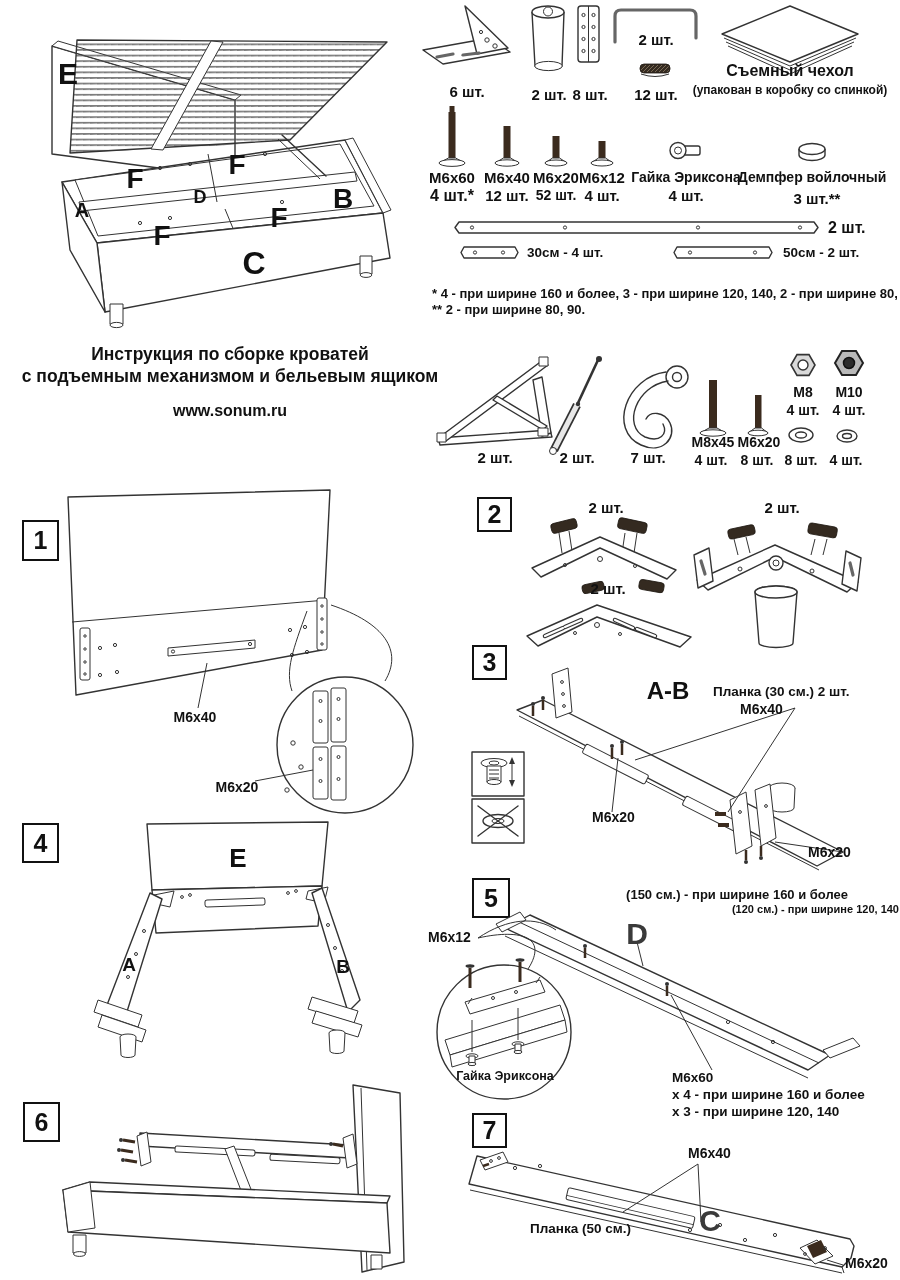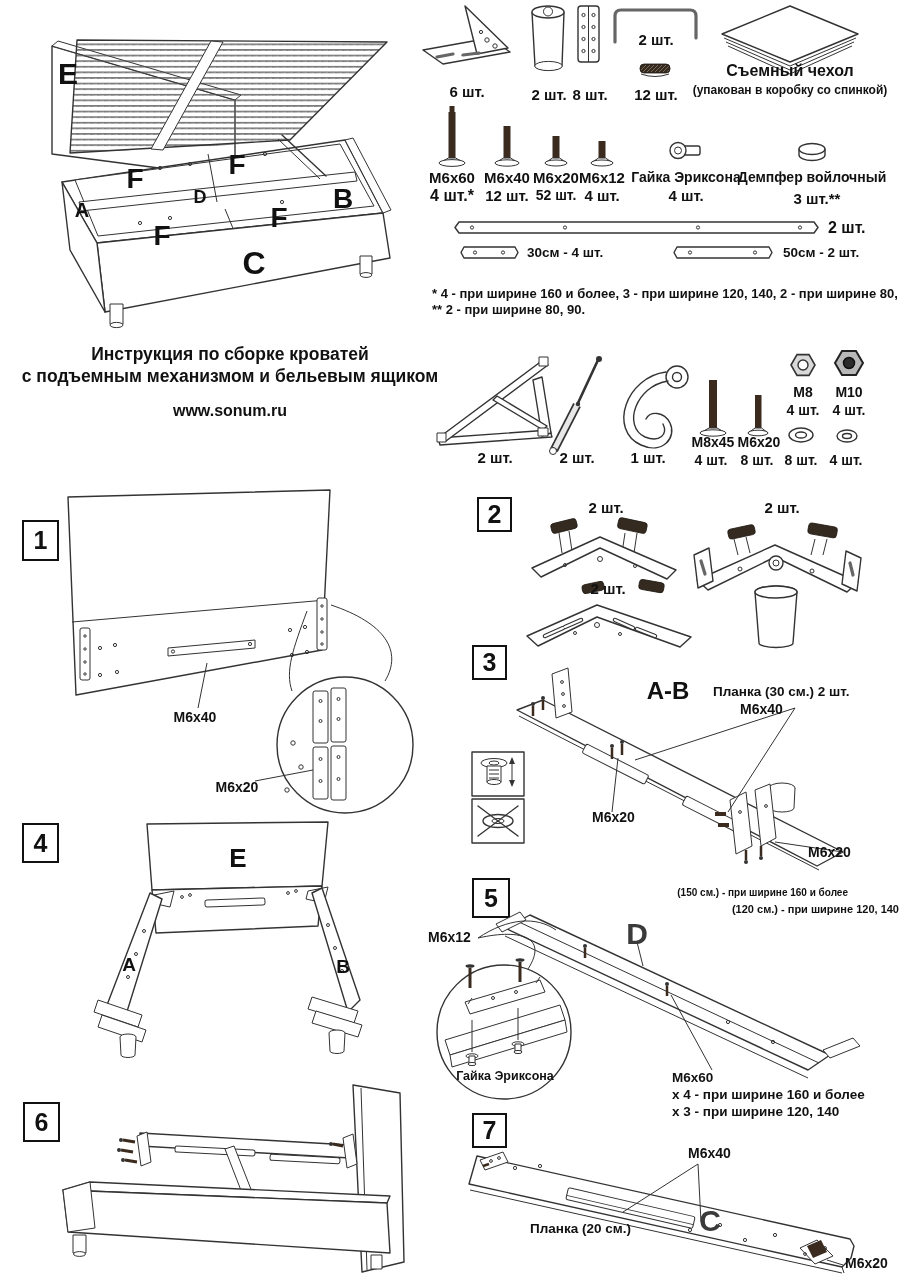--- a/index.html
+++ b/index.html
@@ -260,21 +260,21 @@
       <ellipse class="ln" cx="371" cy="110" rx="12" ry="7" stroke-width="2.4"></ellipse>
       <ellipse class="ln" cx="371" cy="110" rx="5.5" ry="3"></ellipse>
     </g>
     <g>
       <ellipse class="ln" cx="417" cy="111" rx="10" ry="6" stroke-width="1.6"></ellipse>
       <ellipse class="ln" cx="417" cy="111" rx="4.5" ry="2.5"></ellipse>
     </g>
   </svg>
   <div class="lbl c" style="left:495px;top:450px;font-size:15px">2 шт.</div>
   <div class="lbl c" style="left:577px;top:450px;font-size:15px">2 шт.</div>
-  <div class="lbl c" style="left:648px;top:450px;font-size:15px">1 шт.</div>
+  <div class="lbl c" style="left:648px;top:450px;font-size:15px">7 шт.</div>
   <div class="lbl c" style="left:713px;top:435px;font-size:14px">M8x45</div>
   <div class="lbl c" style="left:711px;top:453px;font-size:14px">4 шт.</div>
   <div class="lbl c" style="left:759px;top:435px;font-size:14px">M6x20</div>
   <div class="lbl c" style="left:757px;top:453px;font-size:14px">8 шт.</div>
   <div class="lbl c" style="left:803px;top:385px;font-size:14px">М8</div>
   <div class="lbl c" style="left:803px;top:403px;font-size:14px">4 шт.</div>
   <div class="lbl c" style="left:849px;top:385px;font-size:14px">М10</div>
   <div class="lbl c" style="left:849px;top:403px;font-size:14px">4 шт.</div>
   <div class="lbl c" style="left:801px;top:453px;font-size:14px">8 шт.</div>
   <div class="lbl c" style="left:846px;top:453px;font-size:14px">4 шт.</div>
@@ -565,21 +565,21 @@
       <g>
         <ellipse class="fw2" cx="44" cy="176" rx="6" ry="2.2"></ellipse>
           <rect class="fw2" x="41" y="176" width="6" height="8"></rect>
           <ellipse class="fw2" cx="44" cy="184" rx="4" ry="1.6"></ellipse>
         <ellipse class="fw2" cx="90" cy="164" rx="6" ry="2.2"></ellipse>
           <rect class="fw2" x="87" y="164" width="6" height="8"></rect>
           <ellipse class="fw2" cx="90" cy="172" rx="4" ry="1.6"></ellipse>
       </g>
     </g>
   </svg>
-  <div class="lbl r" style="left:848px;top:888px;font-size:10px">(150 см.) - при ширине 160 и более</div>
+  <div class="lbl r" style="left:848px;top:888px;font-size:13px">(150 см.) - при ширине 160 и более</div>
   <div class="lbl r" style="left:899px;top:904px;font-size:11px">(120 см.) - при ширине 120, 140</div>
   <div class="lbl c" style="left:637px;top:918px;font-size:30px;color:#3a3a3a">D</div>
   <div class="lbl" style="left:428px;top:930px;font-size:14px">M6x12</div>
   <div class="lbl c" style="left:505px;top:1070px;font-size:12.5px">Гайка Эриксона</div>
   <div class="lbl" style="left:672px;top:1071px;font-size:13.5px">M6x60</div>
   <div class="lbl" style="left:672px;top:1088px;font-size:13.5px">х 4 - при ширине 160 и более</div>
   <div class="lbl" style="left:672px;top:1105px;font-size:13.5px">х 3 - при ширине 120, 140</div>
 
   <div class="stepbox" style="left:23px;top:1102px;width:33px;height:36px">6</div>
   <svg style="left:55px;top:1078px" width="370" height="202" viewBox="0 0 370 202">
@@ -652,17 +652,17 @@
       <polygon class="scr" points="352,106 366,100 372,112 358,118"></polygon>
       <circle class="hole" cx="350" cy="114" r="1.4"></circle>
         <circle class="hole" cx="370" cy="108" r="1.4"></circle>
     </g>
 
     <line class="ln2" x1="243" y1="24" x2="168" y2="72"></line>
     <line class="ln2" x1="243" y1="24" x2="246" y2="82"></line>
     <line class="ln2" x1="388" y1="125" x2="372" y2="120"></line>
   </svg>
   <div class="lbl" style="left:688px;top:1146px;font-size:14px">M6x40</div>
-  <div class="lbl" style="left:530px;top:1222px;font-size:13.5px">Планка (20 см.)</div>
+  <div class="lbl" style="left:530px;top:1222px;font-size:13.5px">Планка (50 см.)</div>
   <div class="lbl c" style="left:710px;top:1205px;font-size:30px;color:#3a3a3a">C</div>
   <div class="lbl" style="left:845px;top:1256px;font-size:14px">M6x20</div>
 
 </div>
 
 </body></html>

